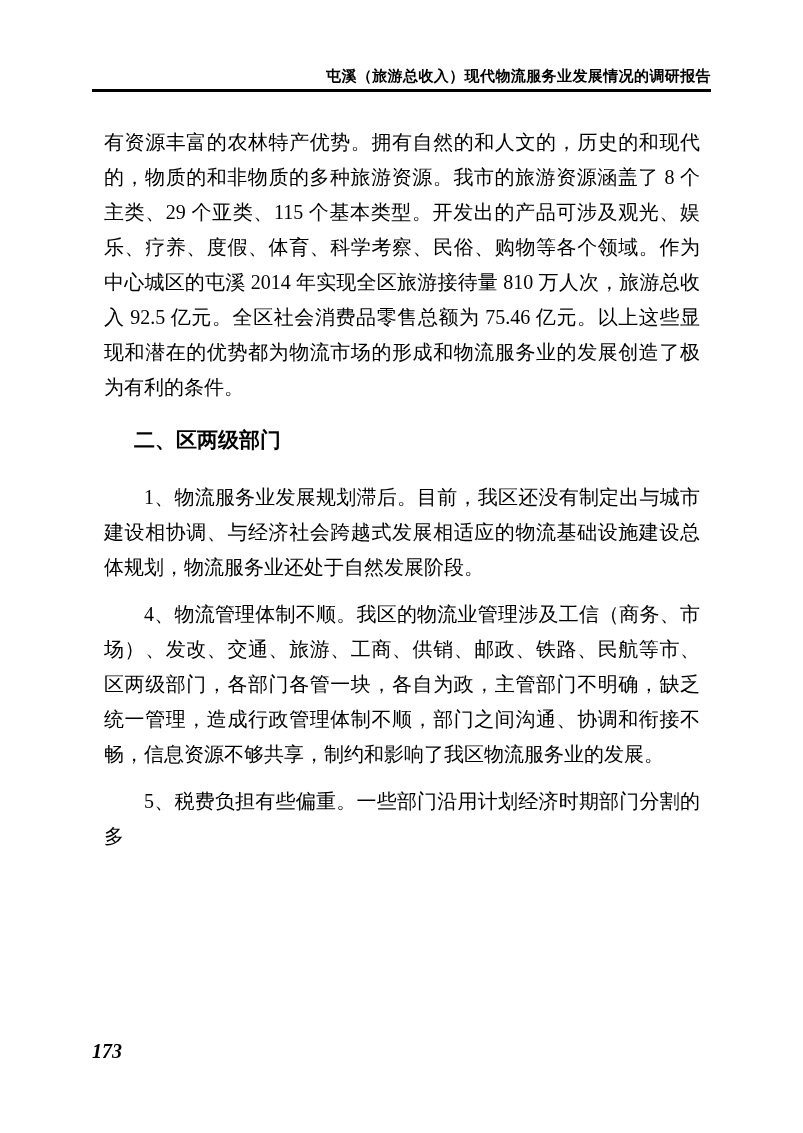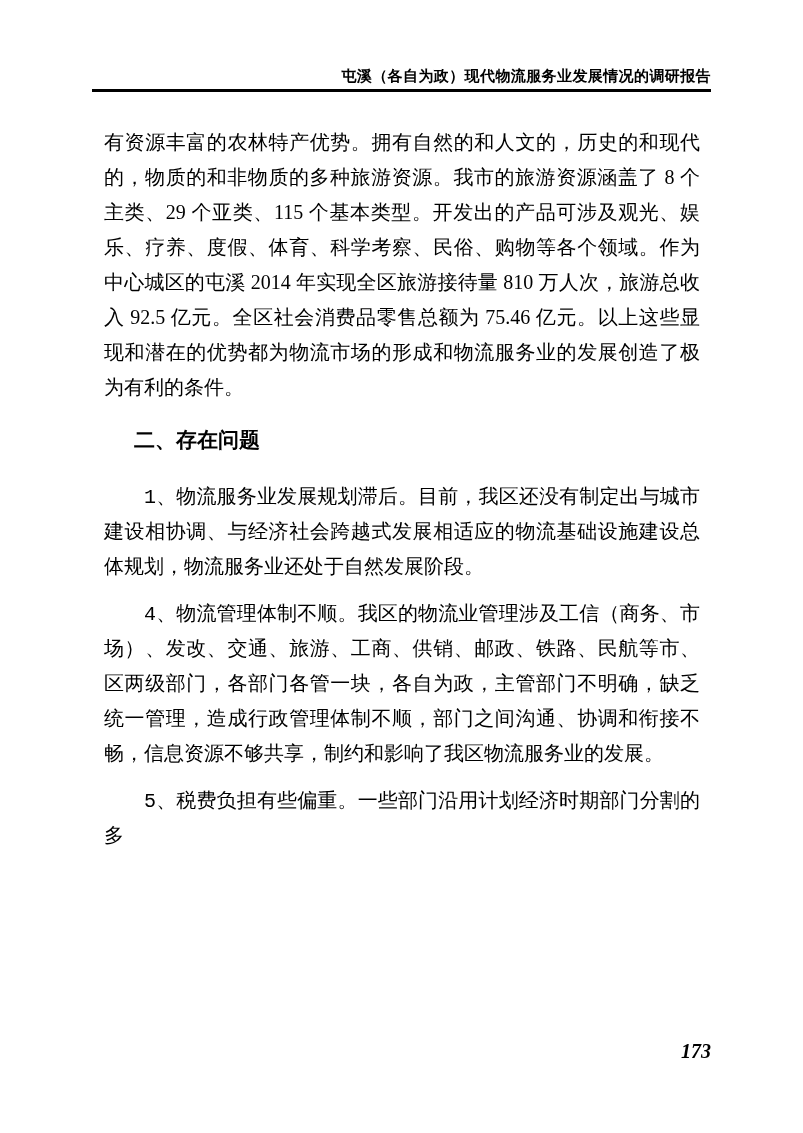--- a/index.html
+++ b/index.html
@@ -44,54 +44,53 @@
     line-height: 35px;
     text-align: justify;
     text-justify: inter-ideograph;
   }
   .para {
     margin: 12px;
     padding: 0;
   }
   .para.indent {
     text-indent: 2em;
-    font-family: Liberation Mono, monospace;
   }
   .section-heading {
     font-size: 21px;
     font-weight: bold;
     line-height: 35px;
     margin: 18px 0 22px 0;
     text-indent: 2em;
   }
   .page-number {
     position: absolute;
     top: 1040px;
     left: 92px;
     width: 619px;
-    text-align: right;
+    text-align: left;
     font-size: 20px;
     font-weight: bold;
     font-style: italic;
   }
 </style>
 </head>
 <body>
 
 <div class="page">
 
-  <div class="header-title">屯溪（各自为政）现代物流服务业发展情况的调研报告</div>
+  <div class="header-title">屯溪（旅游总收入）现代物流服务业发展情况的调研报告</div>
 
   <div class="header-rule"></div>
 
   <div class="content">
 
     <p class="para">有资源丰富的农林特产优势。拥有自然的和人文的，历史的和现代的，物质的和非物质的多种旅游资源。我市的旅游资源涵盖了 8 个主类、29 个亚类、115 个基本类型。开发出的产品可涉及观光、娱乐、疗养、度假、体育、科学考察、民俗、购物等各个领域。作为中心城区的屯溪 2014 年实现全区旅游接待量 810 万人次，旅游总收入 92.5 亿元。全区社会消费品零售总额为 75.46 亿元。以上这些显现和潜在的优势都为物流市场的形成和物流服务业的发展创造了极为有利的条件。</p>
 
-    <h2 class="section-heading">二、存在问题</h2>
+    <h2 class="section-heading">二、区两级部门</h2>
 
     <p class="para indent">1、物流服务业发展规划滞后。目前，我区还没有制定出与城市建设相协调、与经济社会跨越式发展相适应的物流基础设施建设总体规划，物流服务业还处于自然发展阶段。</p>
 
 
     <p class="para indent">4、物流管理体制不顺。我区的物流业管理涉及工信（商务、市场）、发改、交通、旅游、工商、供销、邮政、铁路、民航等市、区两级部门，各部门各管一块，各自为政，主管部门不明确，缺乏统一管理，造成行政管理体制不顺，部门之间沟通、协调和衔接不畅，信息资源不够共享，制约和影响了我区物流服务业的发展。</p>
 
 
     <p class="para indent">5、税费负担有些偏重。一些部门沿用计划经济时期部门分割的多</p>
 
   </div>

